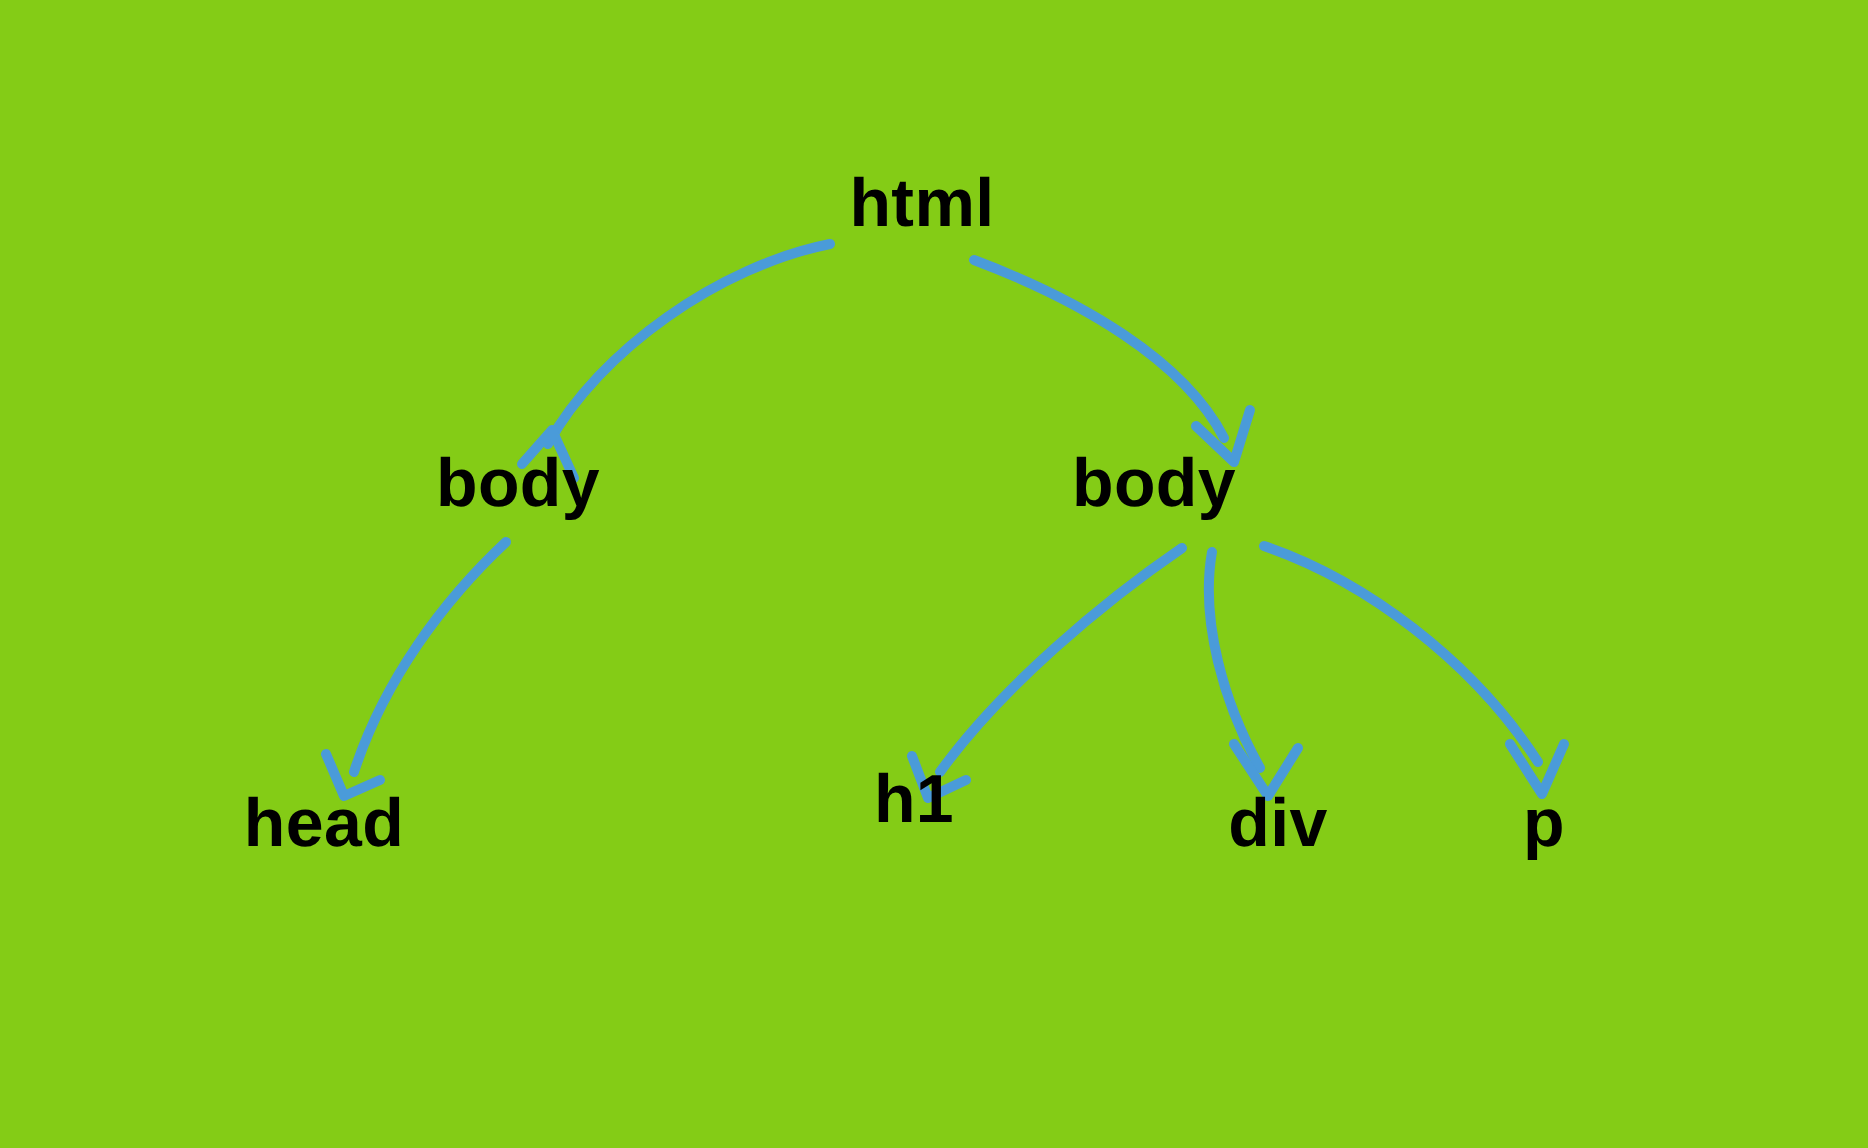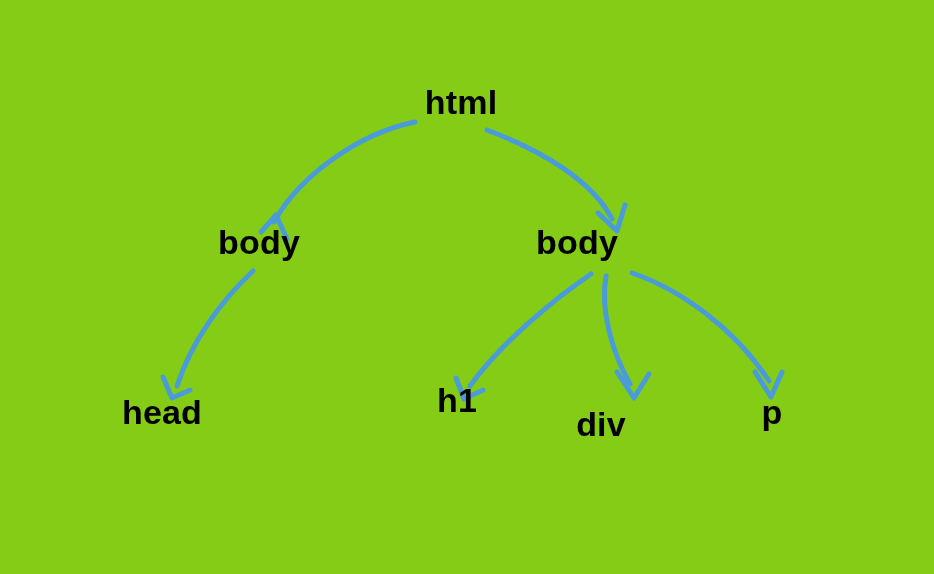--- a/index.html
+++ b/index.html
@@ -74,17 +74,17 @@
         <path class="arrow-head" d="M 755 372 L 771 397 M 782 372 L 771 397" stroke="#4a9bd9" stroke-width="5"></path>
       </g>
     </svg>
 
   <div id="node-layer">
       <div class="node-label" style="left: 461px; top: 122px;">html</div>
       <div class="node-label" style="left: 259px; top: 262px;">body</div>
       <div class="node-label" style="left: 577px; top: 262px;">body</div>
       <div class="node-label" style="left: 162px; top: 432px;">head</div>
       <div class="node-label" style="left: 457px; top: 420px;">h1</div>
-      <div class="node-label" style="left: 601px; top: 432px; margin-top: 12px;">div</div>
+      <div class="node-label" style="left: 639px; top: 432px;">div</div>
       <div class="node-label" style="left: 772px; top: 432px;">p</div>
     </div>
 
 </div>
 
 </body></html>

